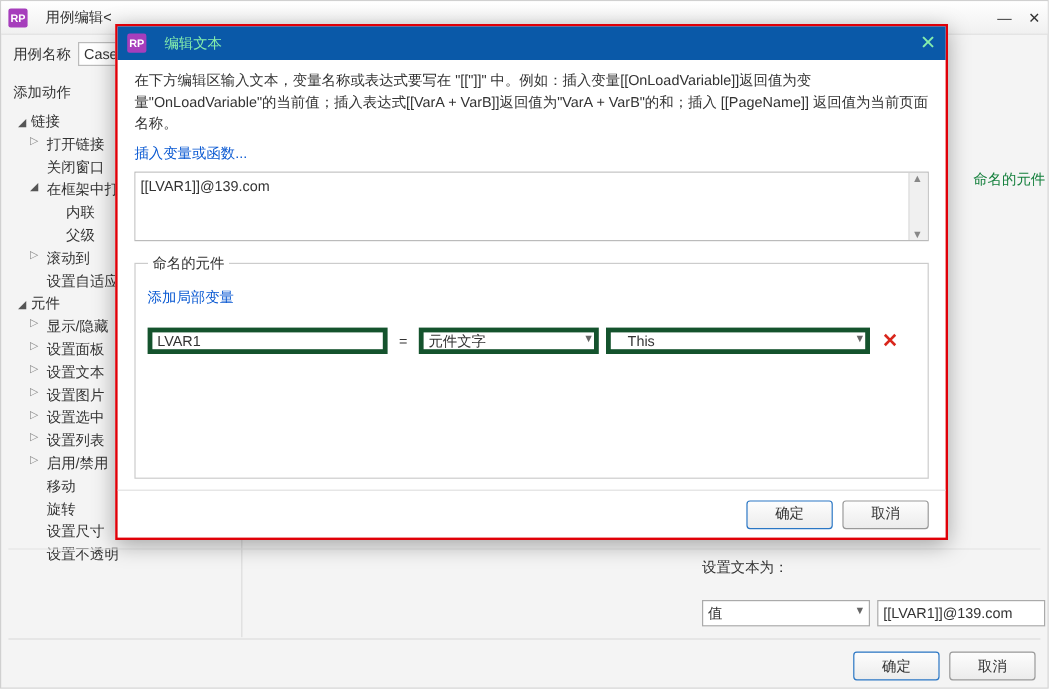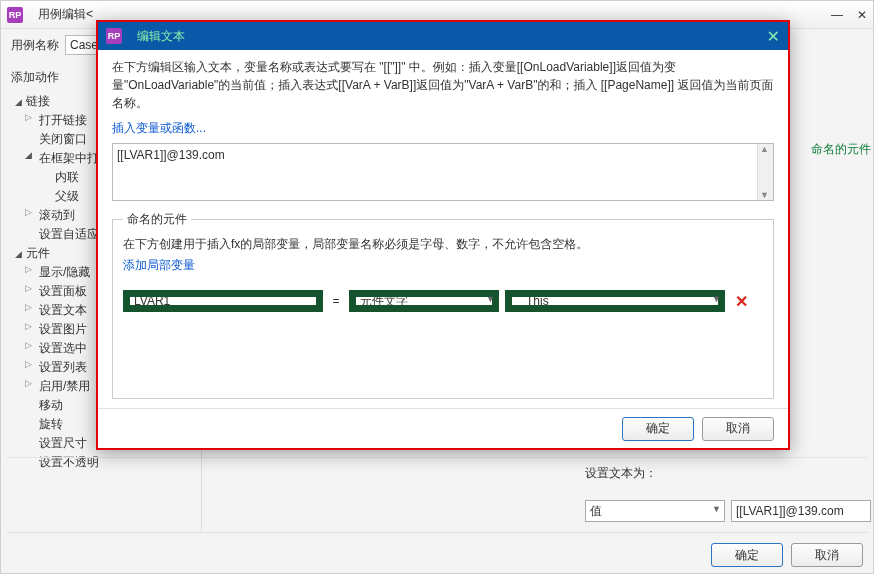--- a/index.html
+++ b/index.html
@@ -44,21 +44,21 @@
   .m-desc{line-height:1.5;margin-bottom:4px}
   .link{color:#0a59d2;cursor:pointer;display:inline-block;margin:4px 0 6px 0}
   .textarea-wrap{border:1px solid #bbb;height:58px;position:relative;background:#fff}
   .textarea-wrap textarea{width:calc(100% - 16px);height:100%;border:none;resize:none;padding:4px;outline:none;font-size:12px}
   .scroll-fake{position:absolute;right:0;top:0;width:16px;height:100%;background:#f0f0f0;border-left:1px solid #ddd}
   .scroll-fake::before{content:"▲";position:absolute;top:0;left:2px;font-size:9px;color:#888}
   .scroll-fake::after{content:"▼";position:absolute;bottom:0;left:2px;font-size:9px;color:#888}
   fieldset{border:1px solid #ccc;margin-top:10px;padding:8px 10px 10px 10px;height:188px}
   legend{padding:0 4px}
   .var-row{display:flex;gap:6px;align-items:center;margin-top:10px}
-  .var-row input{border:7px solid #14532d;height:22px;padding:0 4px;background:#fff}
+  .var-row input{border:4px solid #14532d;height:22px;padding:0 4px;background:#fff}
   .eq{width:14px;text-align:center}
   .del-x{color:#d9261c;font-weight:bold;font-size:16px;cursor:pointer;margin-left:4px}
   .drop{appearance:none;-webkit-appearance:none;background:#fff;border:1px solid #aaa;height:22px;padding:0 18px 0 4px}
   .drop-wrap{position:relative;display:inline-block}
   .drop-wrap::after{content:"▼";position:absolute;right:4px;top:4px;font-size:9px;color:#666;pointer-events:none}
   .m-footer{height:40px;display:flex;justify-content:flex-end;align-items:center;gap:8px;padding:0 14px;border-top:1px solid #e0e0e0}
   .red-box{outline:2px solid #e00008;outline-offset:-1px}
 </style>
 </head>
 <body>
@@ -138,21 +138,20 @@
   <div class="m-body">
     <div class="m-desc">在下方编辑区输入文本，变量名称或表达式要写在 "[["]]" 中。例如：插入变量[[OnLoadVariable]]返回值为变量"OnLoadVariable"的当前值；插入表达式[[VarA + VarB]]返回值为"VarA + VarB"的和；插入 [[PageName]] 返回值为当前页面名称。</div>
     <a class="link">插入变量或函数...</a>
     <div class="textarea-wrap">
       <textarea style="">[[LVAR1]]@139.com</textarea>
       <div class="scroll-fake"></div>
     </div>
 
     <fieldset>
       <legend>命名的元件</legend>
-      <div>在下方创建用于插入fx的局部变量，局部变量名称必须是字母、数字，不允许包含空格。</div>
       <a class="link">添加局部变量</a>
       <div class="var-row">
         <input style="width: 200px;" value="LVAR1">
         <span class="eq">=</span>
         <span class="drop-wrap"><input class="drop" style="width: 150px;" value="元件文字"></span>
         <span class="drop-wrap"><input class="drop" style="width: 220px; padding-left: 14px;" value="This"></span>
         <span class="del-x">✕</span>
       </div>
     </fieldset>
   </div>

